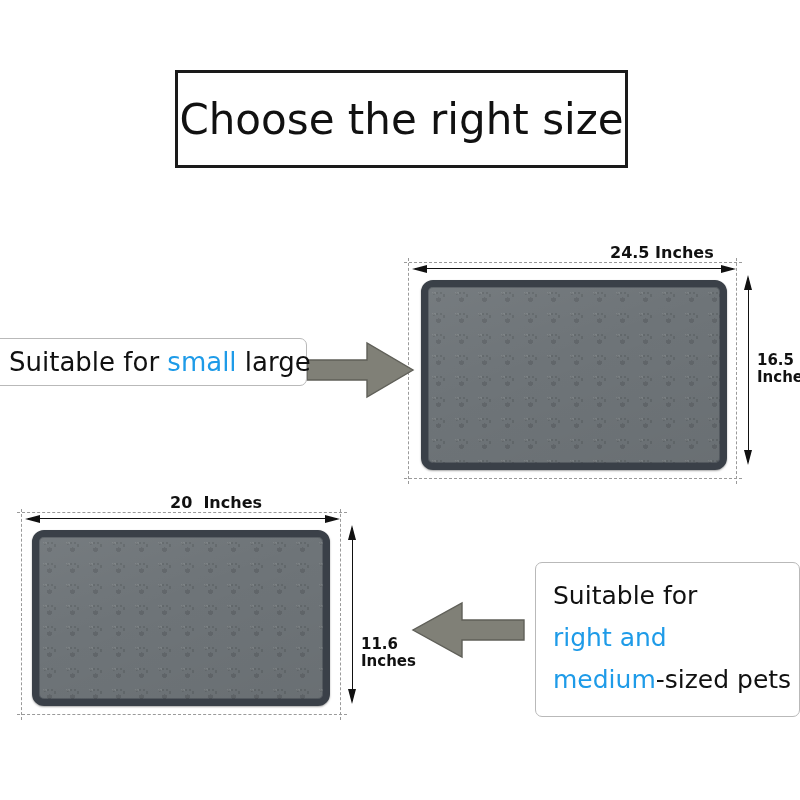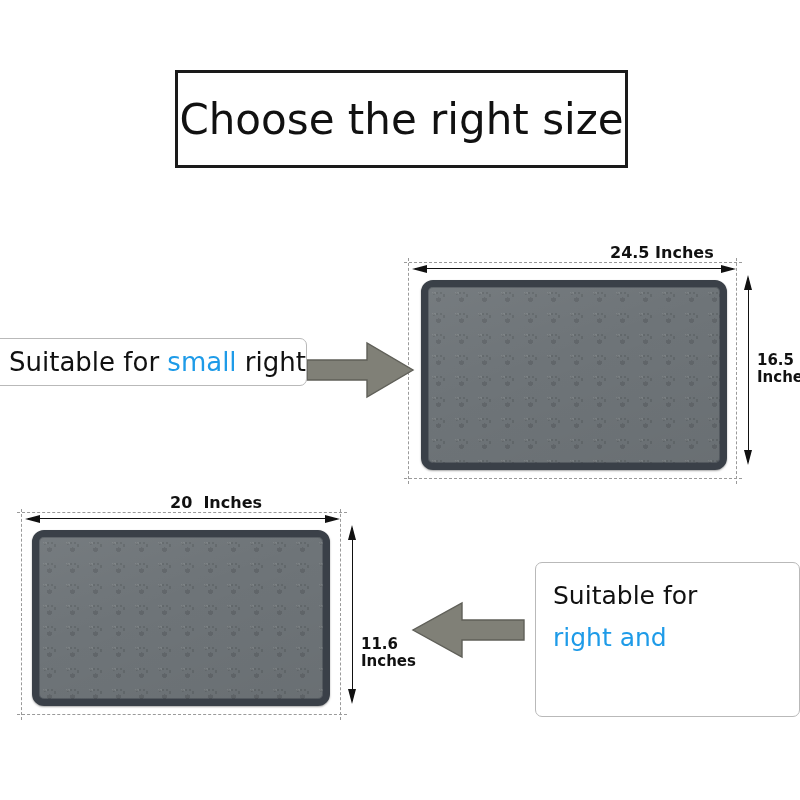--- a/index.html
+++ b/index.html
@@ -225,21 +225,21 @@
     <div class="sheen"></div>
   </div>
 
   <div class="pointer" style="left:305px; top:339px; width:110px; height:62px;">
     <svg width="110" height="62" viewBox="0 0 110 62">
       <polygon points="2,21 62,21 62,4 108,31 62,58 62,41 2,41" fill="#808077" stroke="#5f5f58" stroke-width="1.4"></polygon>
     </svg>
   </div>
 
   <div class="callout" id="callout-large">
-    <span class="line"><span>Suitable for </span><span class="hl">small</span><span> right</span></span>
+    <span class="line"><span>Suitable for </span><span class="hl">small</span><span> large</span></span>
   </div>
 
   <div class="guide-v" style="left:21px; top:509px; height:211px;"></div>
   <div class="guide-v" style="left:340px; top:509px; height:211px;"></div>
   <div class="guide-h" style="left:17px; top:512px; width:330px;"></div>
   <div class="guide-h" style="left:17px; top:714px; width:330px;"></div>
 
   <div class="dim-line-h" style="left:28px; top:518px; width:309px;"></div>
   <div class="arrowhead ah-left" style="left:25px; top:514.5px;"></div>
   <div class="arrowhead ah-right" style="left:325px; top:514.5px;"></div>
@@ -266,15 +266,16 @@
     </svg>
   </div>
 
   <div class="callout" id="callout-small">
     <div class="line">
       <span>Suitable for</span>
     </div>
     <div class="line">
       <span class="hl">right and</span>
     </div>
+    <div class="line"><span class="hl">medium</span><span>-sized pets</span></div>
   </div>
 
 </div>
 
 </body></html>

